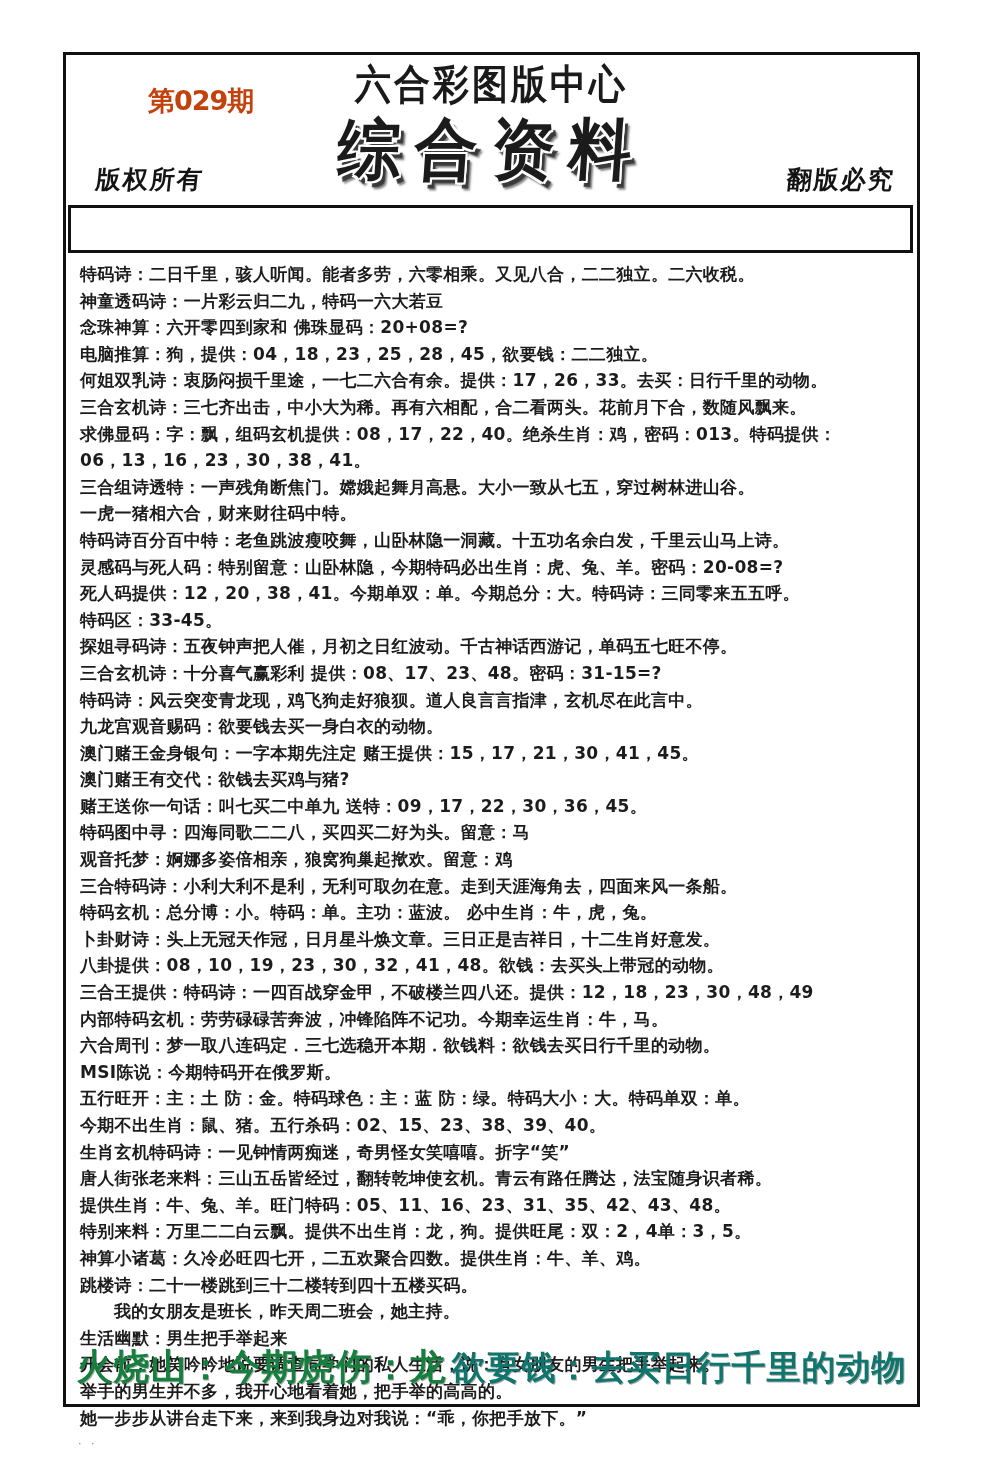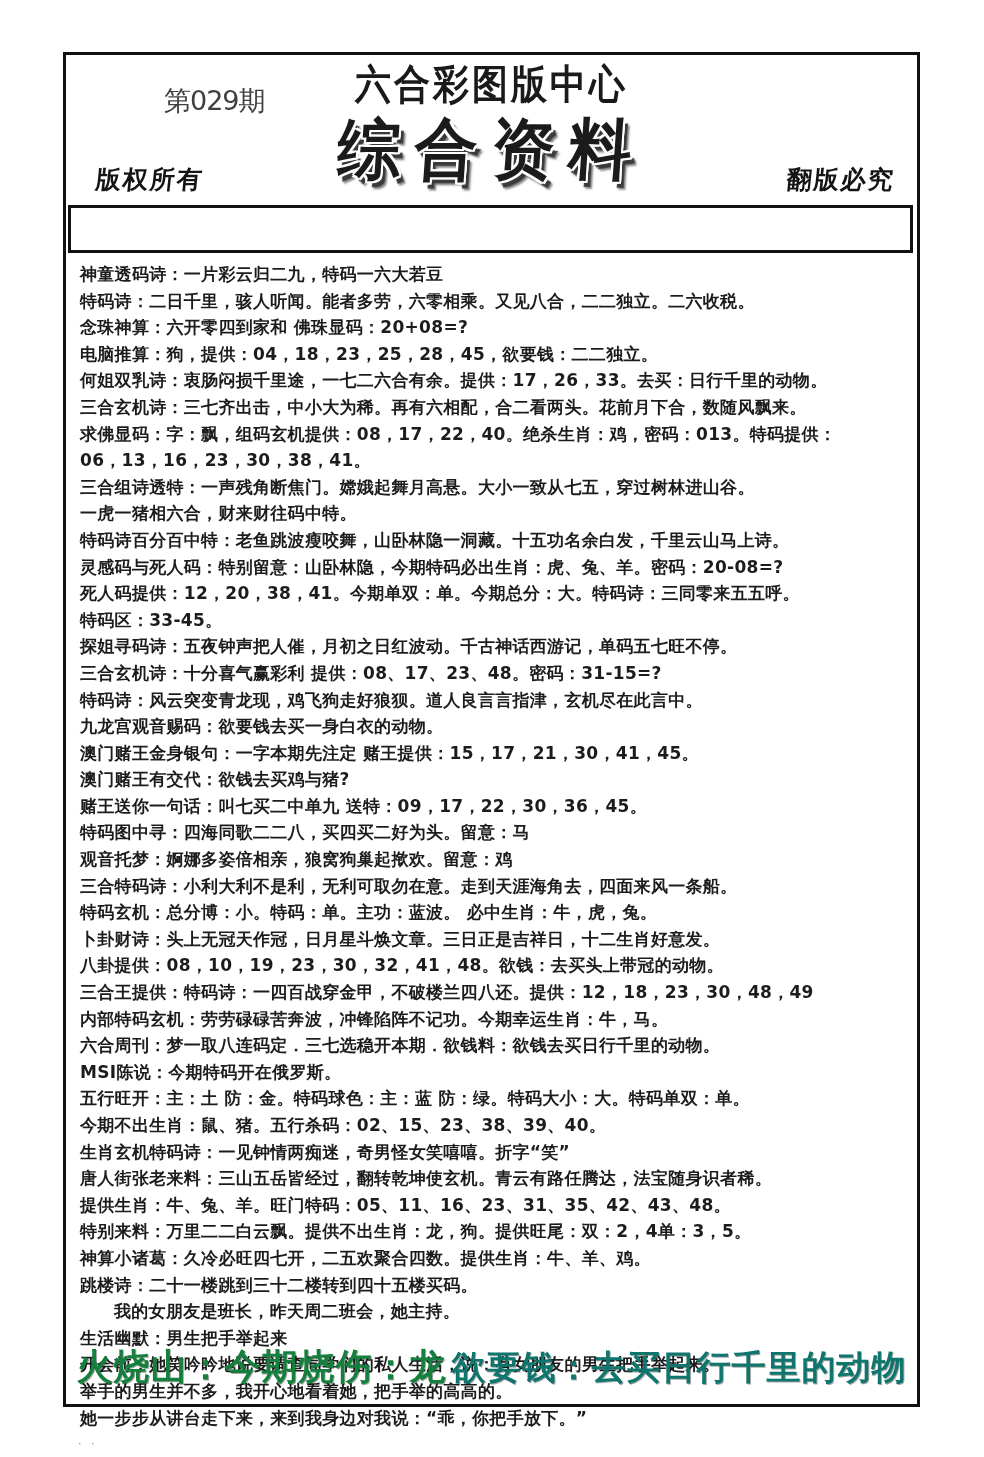--- a/index.html
+++ b/index.html
@@ -27,25 +27,25 @@
     box-sizing: border-box;
   }
 
   
   .header {
     position: relative;
     height: 148px;
   }
   .issue-no {
     position: absolute;
-    left: 98px;
+    left: 82px;
     top: 28px;
     font-size: 27px;
-    font-weight: normal;
-    color: #404040;
+    font-weight: bold;
+    color: #c2410c;
     letter-spacing: -1px;
     font-family: "DejaVu Sans", "Liberation Sans", sans-serif;
   }
   .site-title {
     position: absolute;
     left: 0;
     right: 0;
     top: 6px;
     text-align: center;
     font-size: 36px;
@@ -173,22 +173,22 @@
     <div class="issue-no">第029期</div>
     <div class="site-title">六合彩图版中心</div>
     <div class="big-title">综合资料</div>
     <div class="copyright-left">版权所有</div>
     <div class="copyright-right">翻版必究</div>
   </div>
 
   <div class="note-box"></div>
 
   <div class="body-block" id="body-block">
+      <div class="line">特码诗：二日千里，骇人听闻。能者多劳，六零相乘。又见八合，二二独立。二六收税。</div>
       <div class="line">神童透码诗：一片彩云归二九，特码一六大若豆</div>
-      <div class="line">特码诗：二日千里，骇人听闻。能者多劳，六零相乘。又见八合，二二独立。二六收税。</div>
       <div class="line">念珠神算：六开零四到家和  佛珠显码：20+08=?</div>
       <div class="line">电脑推算：狗，提供：04，18，23，25，28，45，欲要钱：二二独立。</div>
       <div class="line">何姐双乳诗：衷肠闷损千里途，一七二六合有余。提供：17，26，33。去买：日行千里的动物。</div>
       <div class="line">三合玄机诗：三七齐出击，中小大为稀。再有六相配，合二看两头。花前月下合，数随风飘来。</div>
       <div class="line">求佛显码：字：飘，组码玄机提供：08，17，22，40。绝杀生肖：鸡，密码：013。特码提供：</div>
       <div class="line">06，13，16，23，30，38，41。</div>
       <div class="line">三合组诗透特：一声残角断焦门。嫦娥起舞月高悬。大小一致从七五，穿过树林进山谷。</div>
       <div class="line">一虎一猪相六合，财来财往码中特。</div>
       <div class="line">特码诗百分百中特：老鱼跳波瘦咬舞，山卧林隐一洞藏。十五功名余白发，千里云山马上诗。</div>
       <div class="line">灵感码与死人码：特别留意：山卧林隐，今期特码必出生肖：虎、兔、羊。密码：20-08=?</div>

